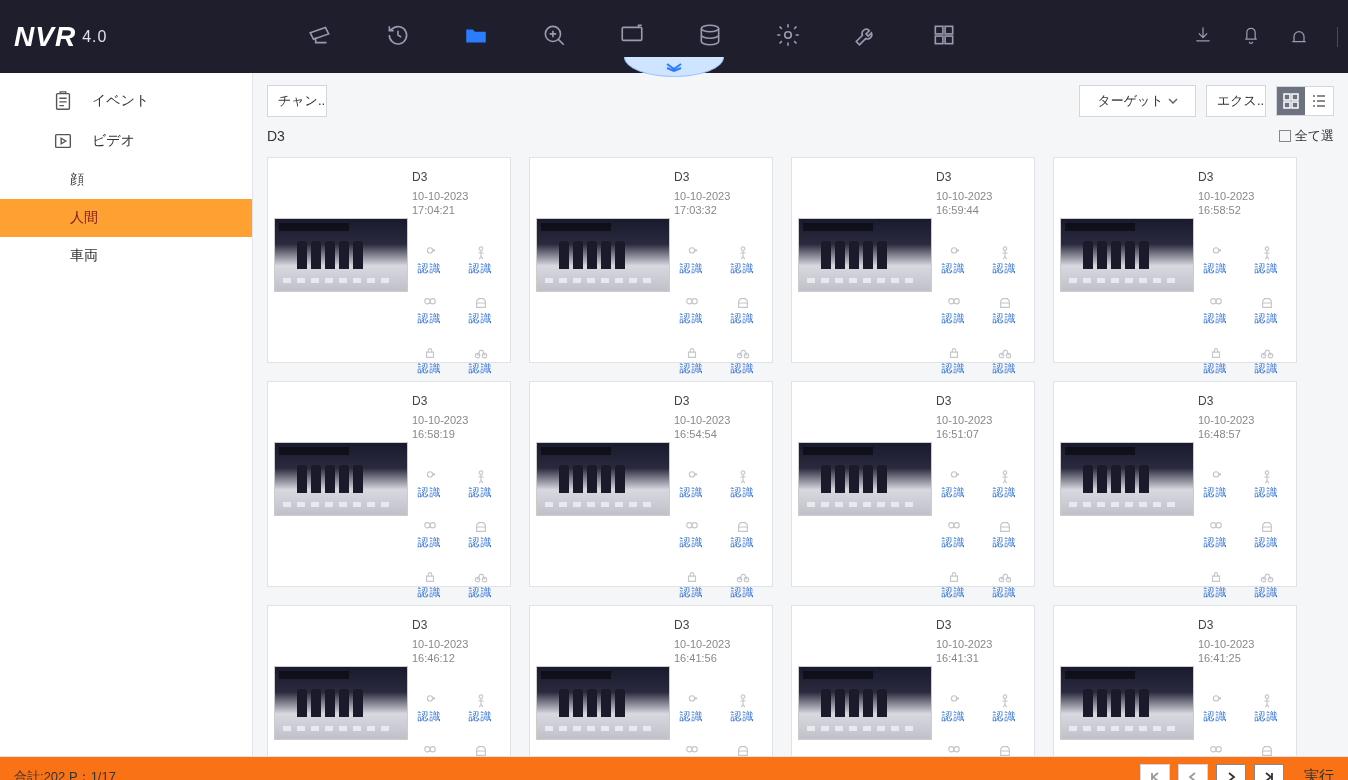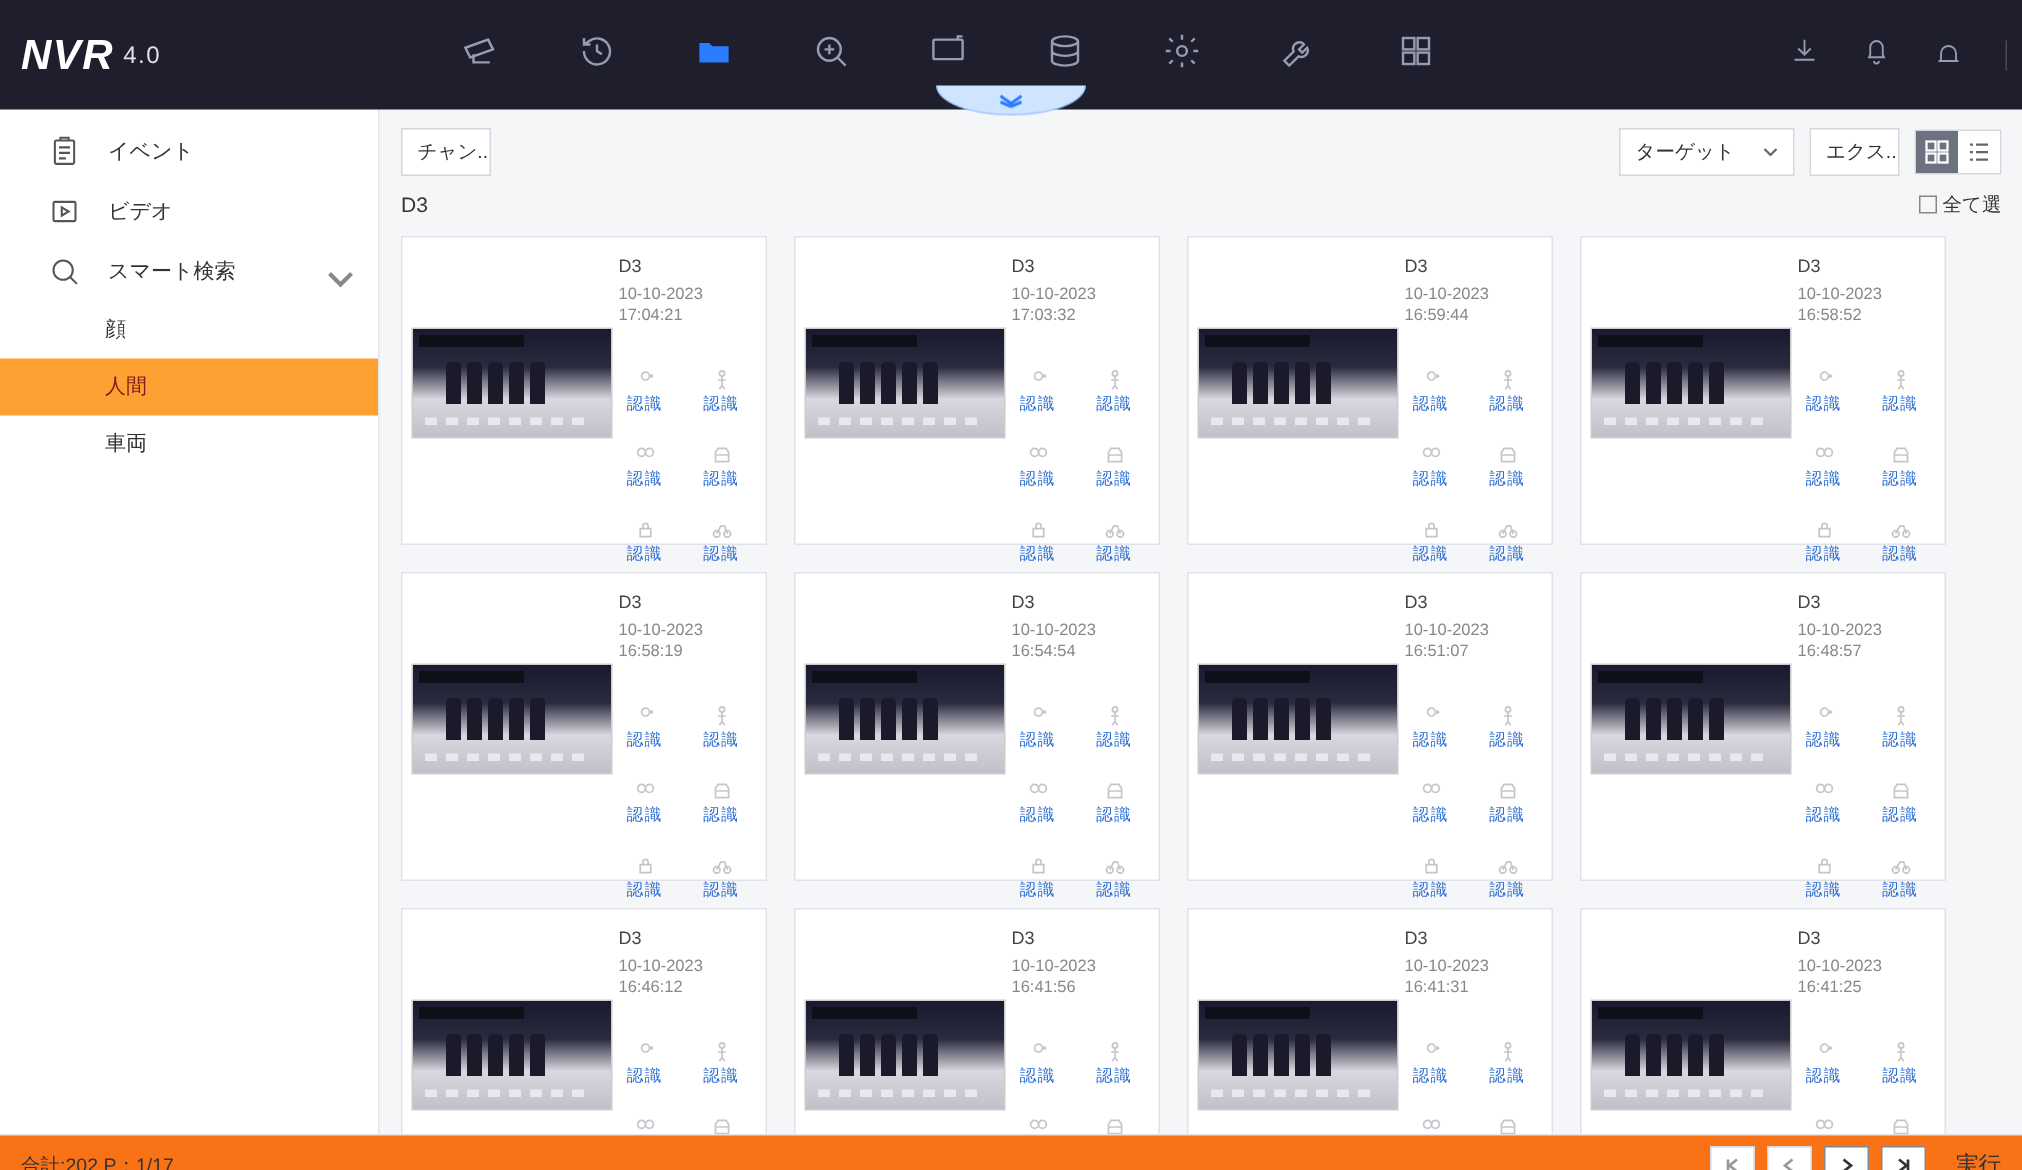--- a/index.html
+++ b/index.html
@@ -15,32 +15,32 @@
 .topright { position: absolute; right: 10px; display: flex; gap: 28px; align-items: center; }
 .topright svg { width: 20px; height: 20px; stroke: #9a9ab0; fill: none; stroke-width: 1.5; }
 
 
 .collapse-tab { position: absolute; left: 50%; top: 57px; transform: translateX(-50%); width: 100px; height: 20px; background: #cfe4ff; border: 1px solid #9dc5ff; border-top: none; border-radius: 0 0 50% 50% / 0 0 100% 100%; display:flex; align-items:center; justify-content:center; z-index:10;}
 .collapse-tab svg { width:18px; height:10px; stroke:#2b7cff; stroke-width:2; fill:none;}
 
 
 .content { display: flex; height: 683px; }
 .sidebar { width: 253px; background: #fff; border-right: 1px solid #e3e3e9; padding-top: 8px; }
-.side-item { height: 40px; display: flex; align-items: center; gap: 18px; padding-left: 32px; font-size: 14px; color: #333; cursor: pointer; position: relative;}
+.side-item { height: 40px; display: flex; align-items: center; gap: 18px; padding-left: 12px; font-size: 14px; color: #333; cursor: pointer; position: relative; margin-left: 40px;}
 .side-item svg { width: 22px; height: 22px; stroke: #555; fill: none; stroke-width: 1.5; }
 .side-item .chev { position:absolute; right:14px; top:14px; }
 .side-sub { height: 38px; display: flex; align-items: center; padding-left: 70px; font-size: 14px; color: #333; cursor: pointer;}
 .side-sub.active { background: #ffa033; color: #7f1d1d; }
 
 
 .main { flex: 1; background: #f5f6f8; overflow-y: auto; position: relative;}
 .toolbar { display: flex; align-items: center; padding: 12px 14px 6px 14px; gap: 10px; }
 .btn { height: 32px; background: #fff; border: 1px solid #d5d5dd; font-size: 13px; padding: 0 10px; display:flex; align-items:center; cursor:pointer; color:#333; }
 .btn.small { width: 60px; overflow:hidden; white-space:nowrap; }
-.drop { width: 117px; justify-content:space-between; }
+.drop { width: 117px; justify-content:center; }
 .drop svg { width:10px; height:6px; stroke:#666; stroke-width:1.5; fill:none; margin-left:4px;}
 .spacer { flex: 1; }
 .view-toggle { display:flex; border:1px solid #d5d5dd; height:30px; background:#fff;}
 .view-toggle div { width:28px; display:flex; align-items:center; justify-content:center; cursor:pointer;}
 .view-toggle div.on { background:#6d7280; }
 .view-toggle svg { width:16px; height:16px; stroke:#666; fill:none; stroke-width:1.5;}
 .view-toggle div.on svg { stroke:#fff; }
 
 .section-head { display:flex; align-items:center; padding: 4px 14px 8px 14px; font-size:14px; color:#333;}
 .section-head .sel { margin-left:auto; display:flex; align-items:center; gap:4px; font-size:13px;}
@@ -143,30 +143,20 @@
           <path d="M9 4V2h6v2M8 9h8M8 13h8M8 17h5"></path>
         </svg>
       <span>イベント</span>
     </div>
     <div class="side-item">
       <svg viewBox="0 0 24 24">
           <rect x="4" y="5" width="16" height="14" rx="1"></rect>
           <path d="M10 9l5 3-5 3z"></path>
         </svg>
       <span>ビデオ</span>
-    </div>
-    <div class="side-item">
-      <svg viewBox="0 0 24 24">
-          <circle cx="11" cy="11" r="7"></circle>
-          <path d="M16 16l5 5"></path>
-        </svg>
-      <span>スマート検索</span>
-      <svg class="chev" viewBox="0 0 12 12" width="12" height="12">
-          <path d="M2 4l4 4 4-4" stroke="#888" fill="none"></path>
-        </svg>
     </div>
     <div class="side-sub">
         <span>顔</span>
       </div>
     <div class="side-sub active">
         <span>人間</span>
       </div>
     <div class="side-sub">
         <span>車両</span>
       </div>

